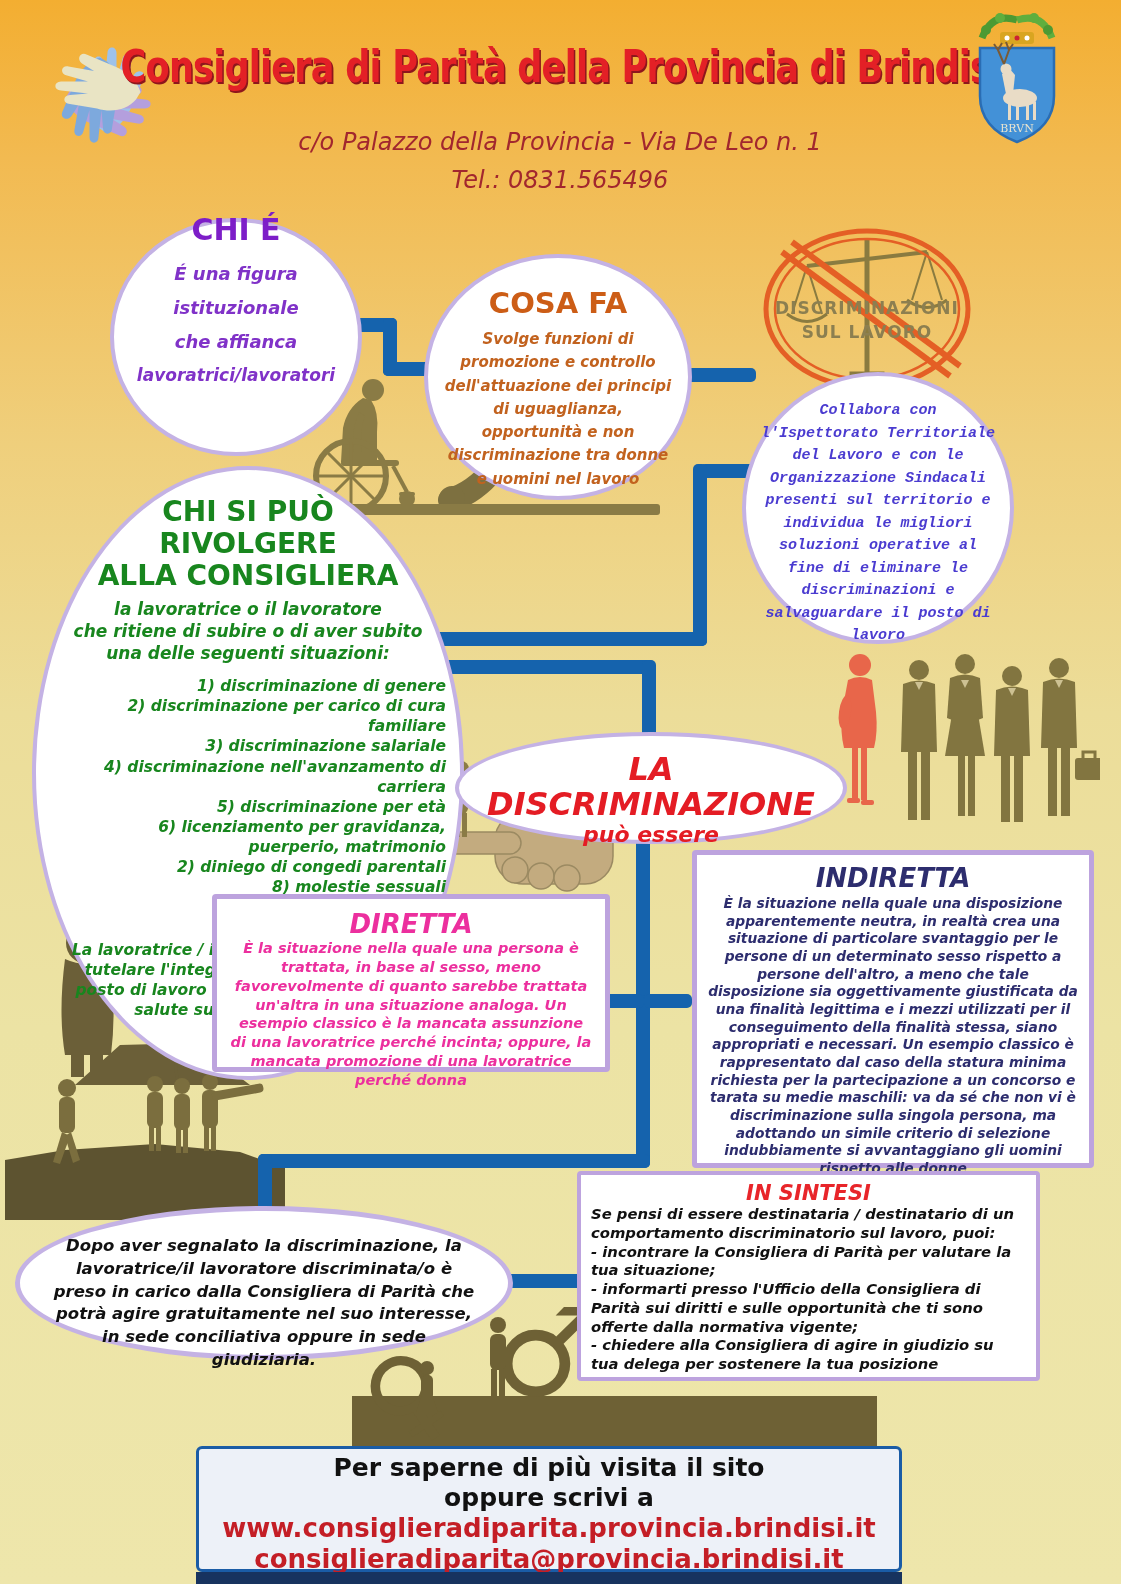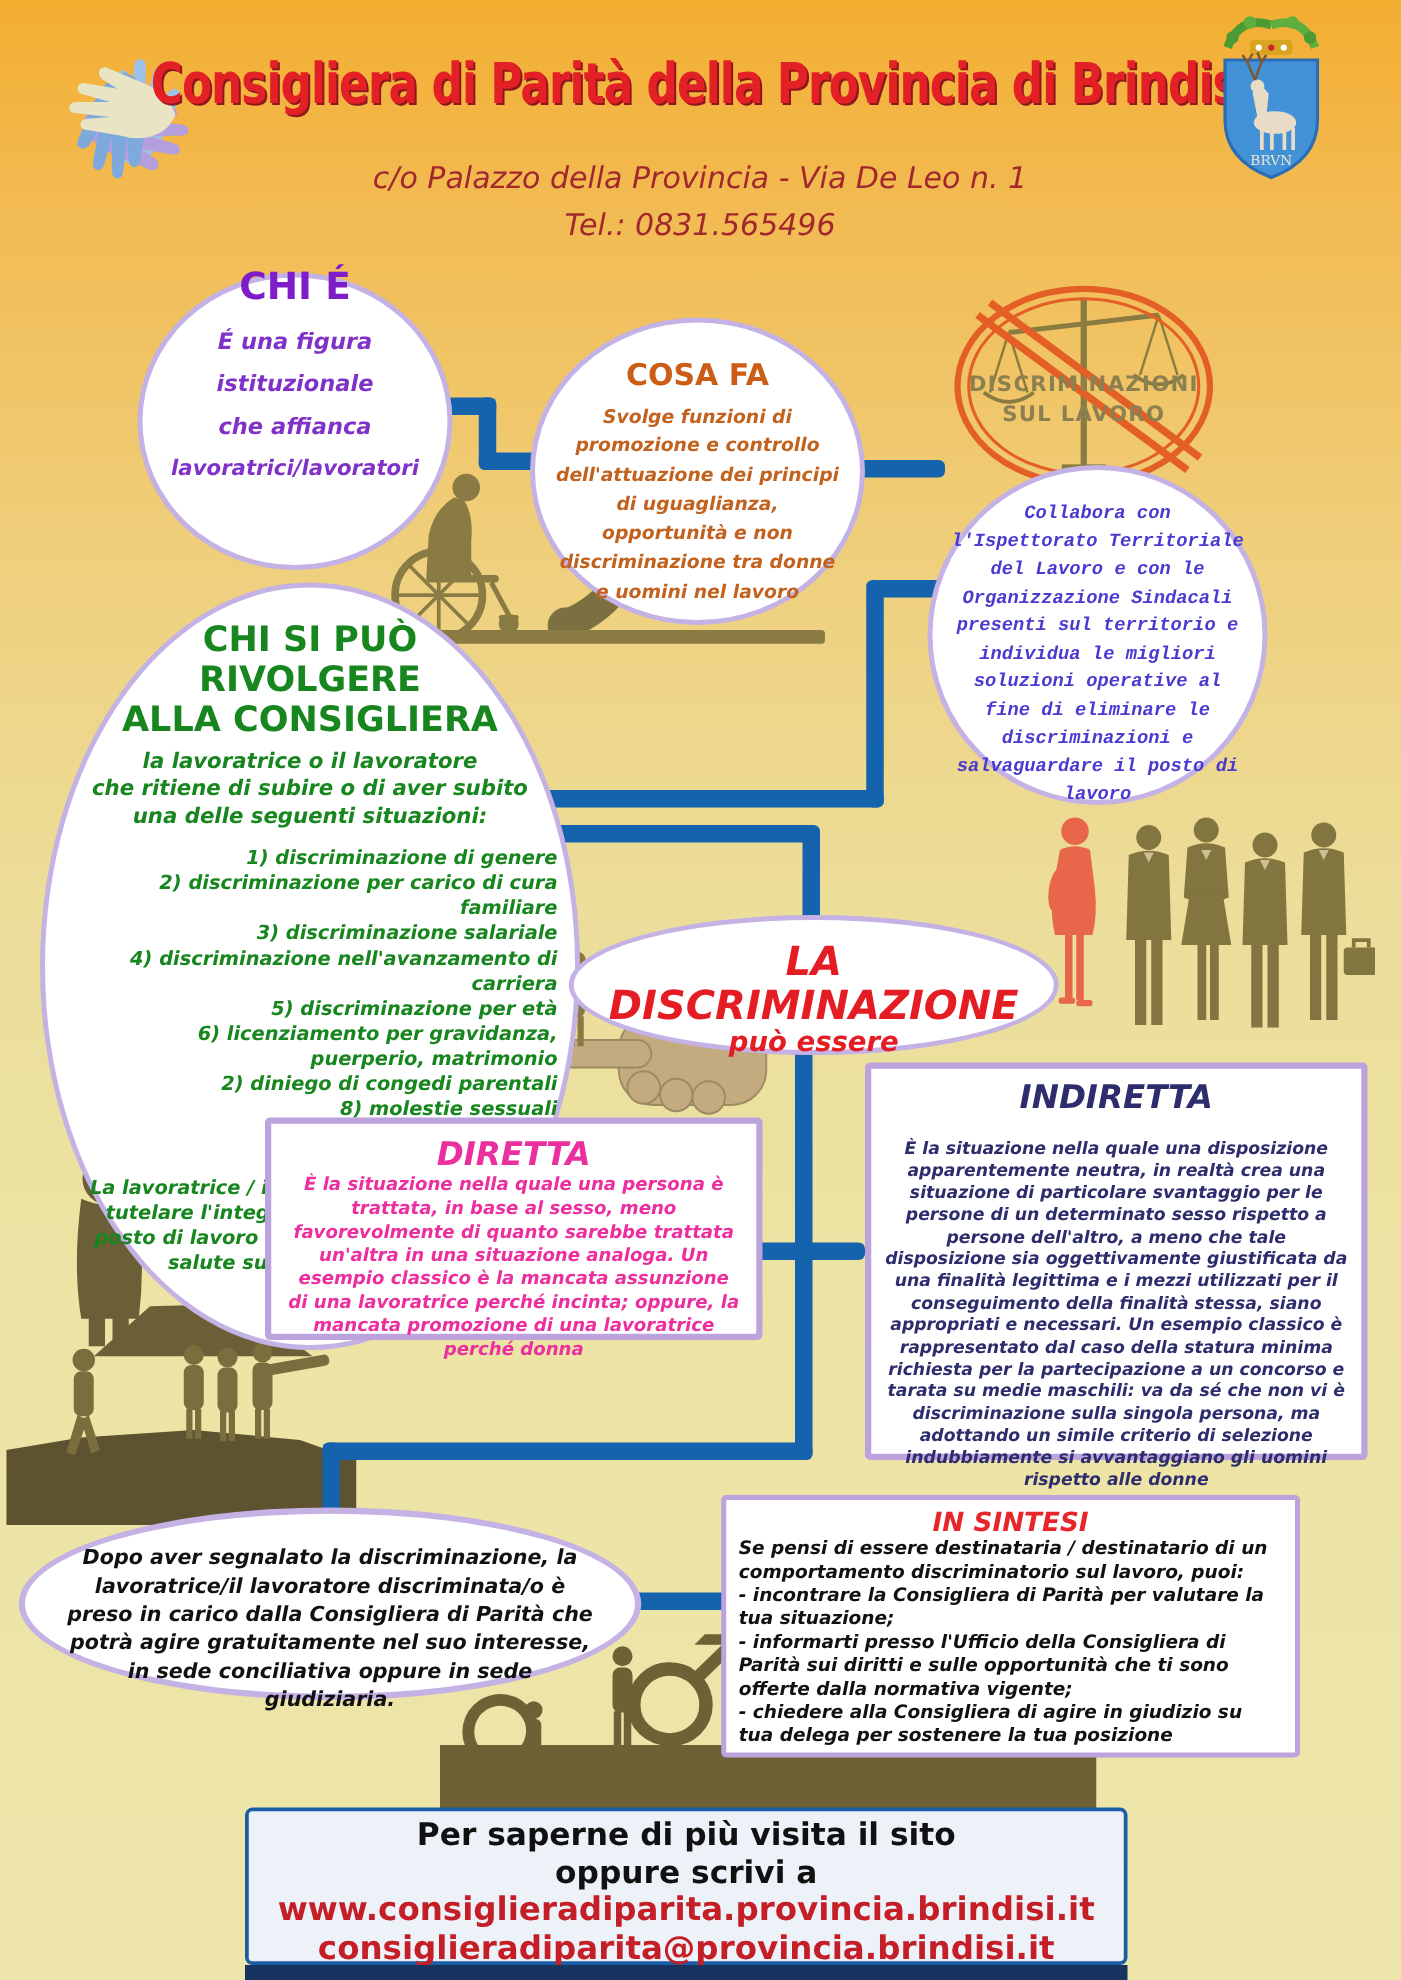--- a/index.html
+++ b/index.html
@@ -310,21 +310,21 @@
   <div class="bubble" style="left:110px;top:218px;width:252px;height:238px;padding-top:24px;">
     <div class="upb" style="font-size:30px;color:#7d1ec8;"></div>
     <div class="upb" style="font-size:30px;color:#7d1ec8;margin-top:-34px;">CHI É</div>
     <div class="ital" style="font-size:18px;color:#8032c8;margin-top:16px;">É una figura</div>
     <div class="ital" style="font-size:18px;color:#8032c8;margin-top:13px;">istituzionale</div>
     <div class="ital" style="font-size:18px;color:#8032c8;margin-top:13px;">che affianca</div>
     <div class="ital" style="font-size:17px;color:#8032c8;margin-top:13px;">lavoratrici/lavoratori</div>
   </div>
 
   <div class="bubble" style="left:424px;top:254px;width:268px;height:246px;padding:28px 16px 0;">
-    <div class="upb" style="font-size:24px;color:#cc5d16;margin-bottom:8px;">COSA FA</div>
+    <div class="upb" style="font-size:29px;color:#cc5d16;margin-bottom:8px;">COSA FA</div>
     <div class="ital" style="font-size:15px;line-height:1.55;color:#c2621e;">Svolge funzioni  di promozione e controllo dell'attuazione dei principi di uguaglianza, opportunità e non discriminazione tra donne e uomini nel lavoro</div>
   </div>
 
   <div class="bubble" style="left:742px;top:372px;width:272px;height:272px;padding:24px 12px 0;">
     <div class="ital" style="font-size:15px;line-height:1.5;color:#4a3bd0;font-family:Liberation Mono, monospace;">Collabora con l'Ispettorato Territoriale del Lavoro e con le Organizzazione Sindacali presenti sul territorio e individua  le migliori soluzioni operative al fine di eliminare le discriminazioni e salvaguardare il posto di lavoro</div>
   </div>
 
   <div class="bubble" style="left:32px;top:466px;width:432px;height:614px;padding-top:26px;">
     <div class="upb" style="font-size:28px;line-height:1.14;color:#18861e;">
       <div>CHI SI PUÒ</div>
@@ -355,29 +355,29 @@
     <div class="ital" style="font-size:32px;color:#e41c24;line-height:1.1;">LA DISCRIMINAZIONE</div>
     <div class="ital" style="font-size:22px;color:#e41c24;">può essere</div>
   </div>
 
   <div class="pbox" style="left:212px;top:894px;width:398px;height:178px;padding:10px 12px 0;">
     <div class="ital" style="font-size:26px;color:#ec2f9e;margin-bottom:0;">DIRETTA</div>
     <div class="ital" style="font-size:14.5px;line-height:1.3;color:#ec2f9e;">È la situazione nella quale una persona è trattata, in base al sesso, meno favorevolmente di quanto sarebbe trattata un'altra in una situazione analoga. Un esempio classico è la mancata assunzione di una lavoratrice perché incinta; oppure, la mancata promozione di una lavoratrice perché donna</div>
   </div>
 
   <div class="pbox" style="left:692px;top:850px;width:402px;height:318px;padding:8px 10px 0;">
-    <div class="ital" style="font-size:26px;color:#2d2d6e;margin-bottom:18px;">INDIRETTA</div>
+    <div class="ital" style="font-size:26px;color:#2d2d6e;margin-bottom:2px;">INDIRETTA</div>
     <div class="ital" style="font-size:13.8px;line-height:1.28;color:#2d2d6e;">È la situazione nella quale una disposizione apparentemente neutra, in realtà crea una situazione di particolare svantaggio per le persone di un determinato sesso rispetto a persone dell'altro, a meno che tale disposizione sia oggettivamente giustificata da una finalità legittima e i mezzi utilizzati  per il conseguimento della finalità stessa, siano appropriati e necessari. Un esempio classico è rappresentato dal caso della statura minima richiesta per la partecipazione a un concorso e tarata su medie maschili: va da sé che non vi è discriminazione sulla singola persona, ma adottando un simile criterio  di selezione indubbiamente si avvantaggiano gli uomini rispetto alle donne</div>
   </div>
 
   <div class="bubble" style="left:15px;top:1206px;width:498px;height:154px;border-width:5px;padding:24px 32px 0;">
     <div class="ital" style="font-size:16.5px;line-height:1.38;color:#111;">Dopo aver segnalato la discriminazione, la lavoratrice/il lavoratore discriminata/o è preso in carico dalla Consigliera di Parità che potrà agire gratuitamente nel suo interesse, in sede conciliativa oppure in sede giudiziaria.</div>
   </div>
 
-  <div class="pbox" style="left:577px;top:1196px;width:463px;height:210px;border-width:4px;padding:6px 10px 12px;">
+  <div class="pbox" style="left:577px;top:1171px;width:463px;height:210px;border-width:4px;padding:6px 10px 12px;">
     <div class="ital" style="font-size:21px;color:#e8252a;">IN SINTESI</div>
     <div class="ital" style="font-size:14.8px;line-height:1.27;color:#111;text-align:left;white-space:pre-line;">Se pensi di essere destinataria / destinatario di un comportamento discriminatorio sul lavoro, puoi:
 - incontrare la Consigliera di Parità per valutare la tua situazione;
 - informarti presso l'Ufficio della Consigliera di Parità sui diritti e sulle opportunità che ti sono offerte dalla normativa vigente;
 - chiedere alla Consigliera di agire in giudizio su tua delega per sostenere la tua posizione</div>
   </div>
 
   <div class="abs" style="left:196px;top:1446px;width:706px;height:126px;background:#edf1f8;border:3px solid #1a5ca6;box-sizing:border-box;text-align:center;padding-top:4px;border-radius:6px;">
     <div class="upb" style="font-size:25px;line-height:30px;color:#111;">Per saperne di più visita il sito</div>
     <div class="upb" style="font-size:25px;line-height:30px;color:#111;">oppure scrivi a</div>

